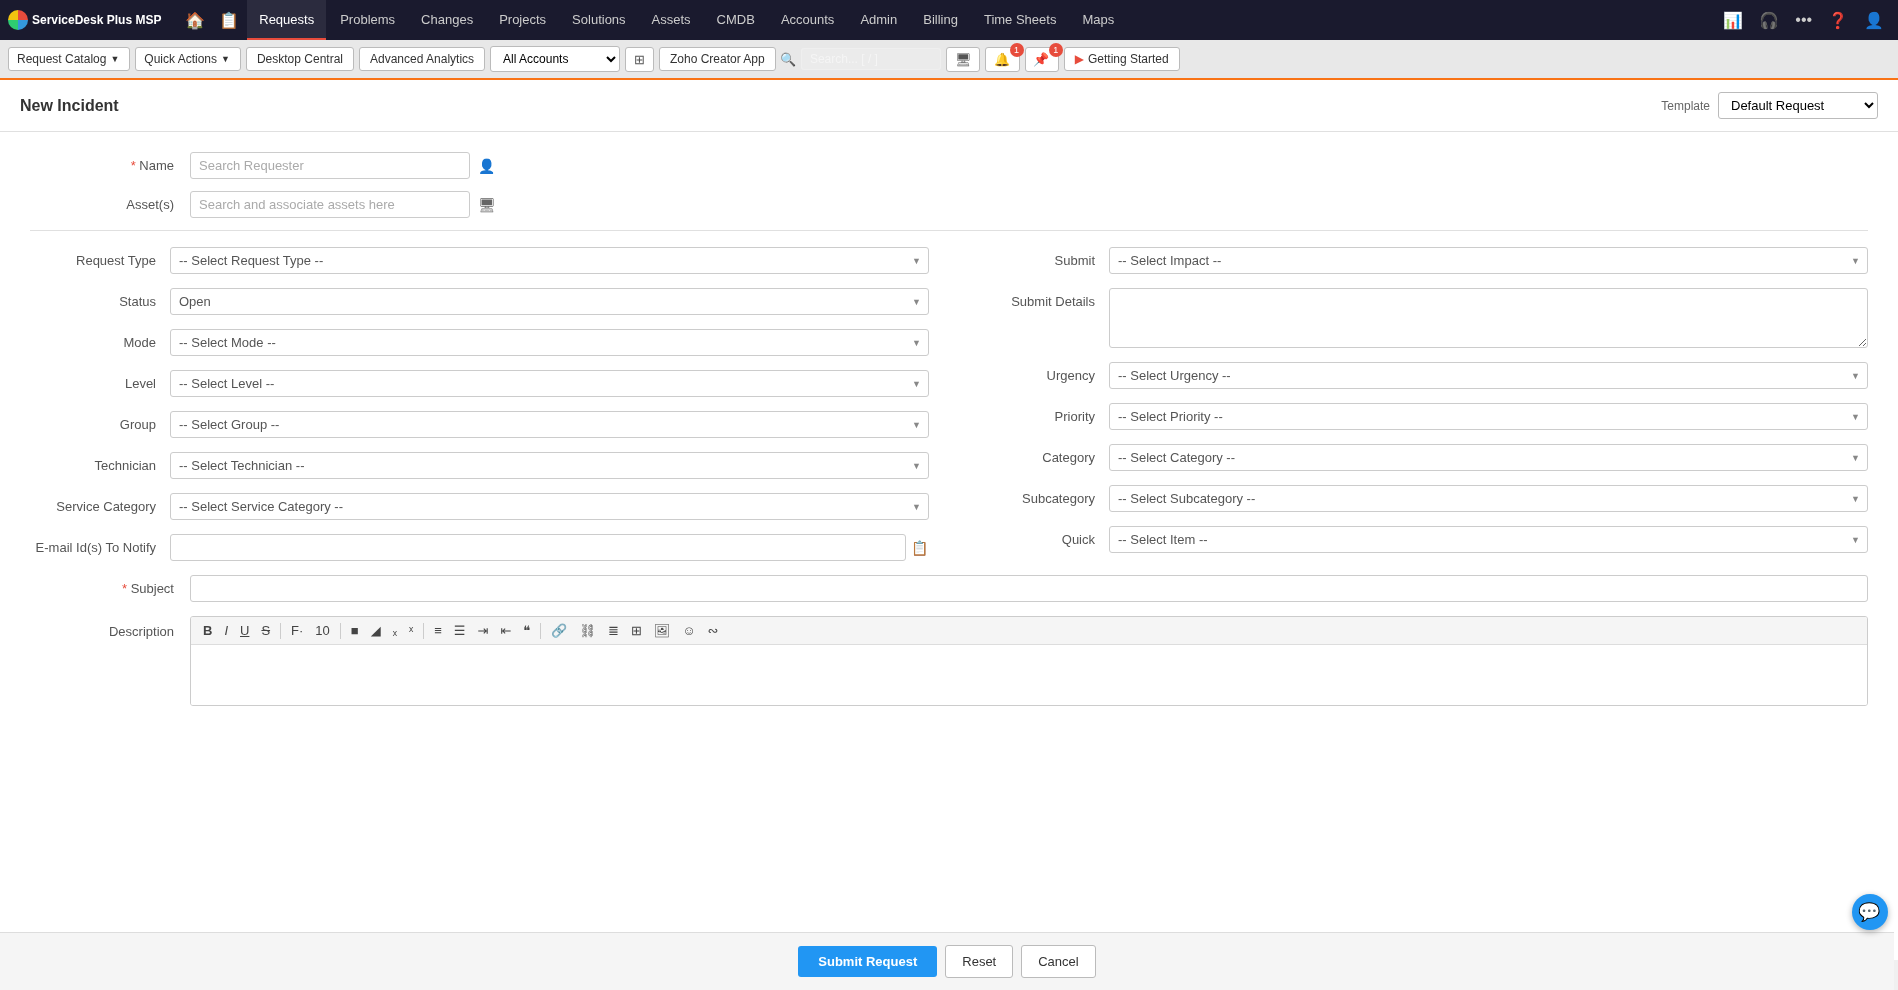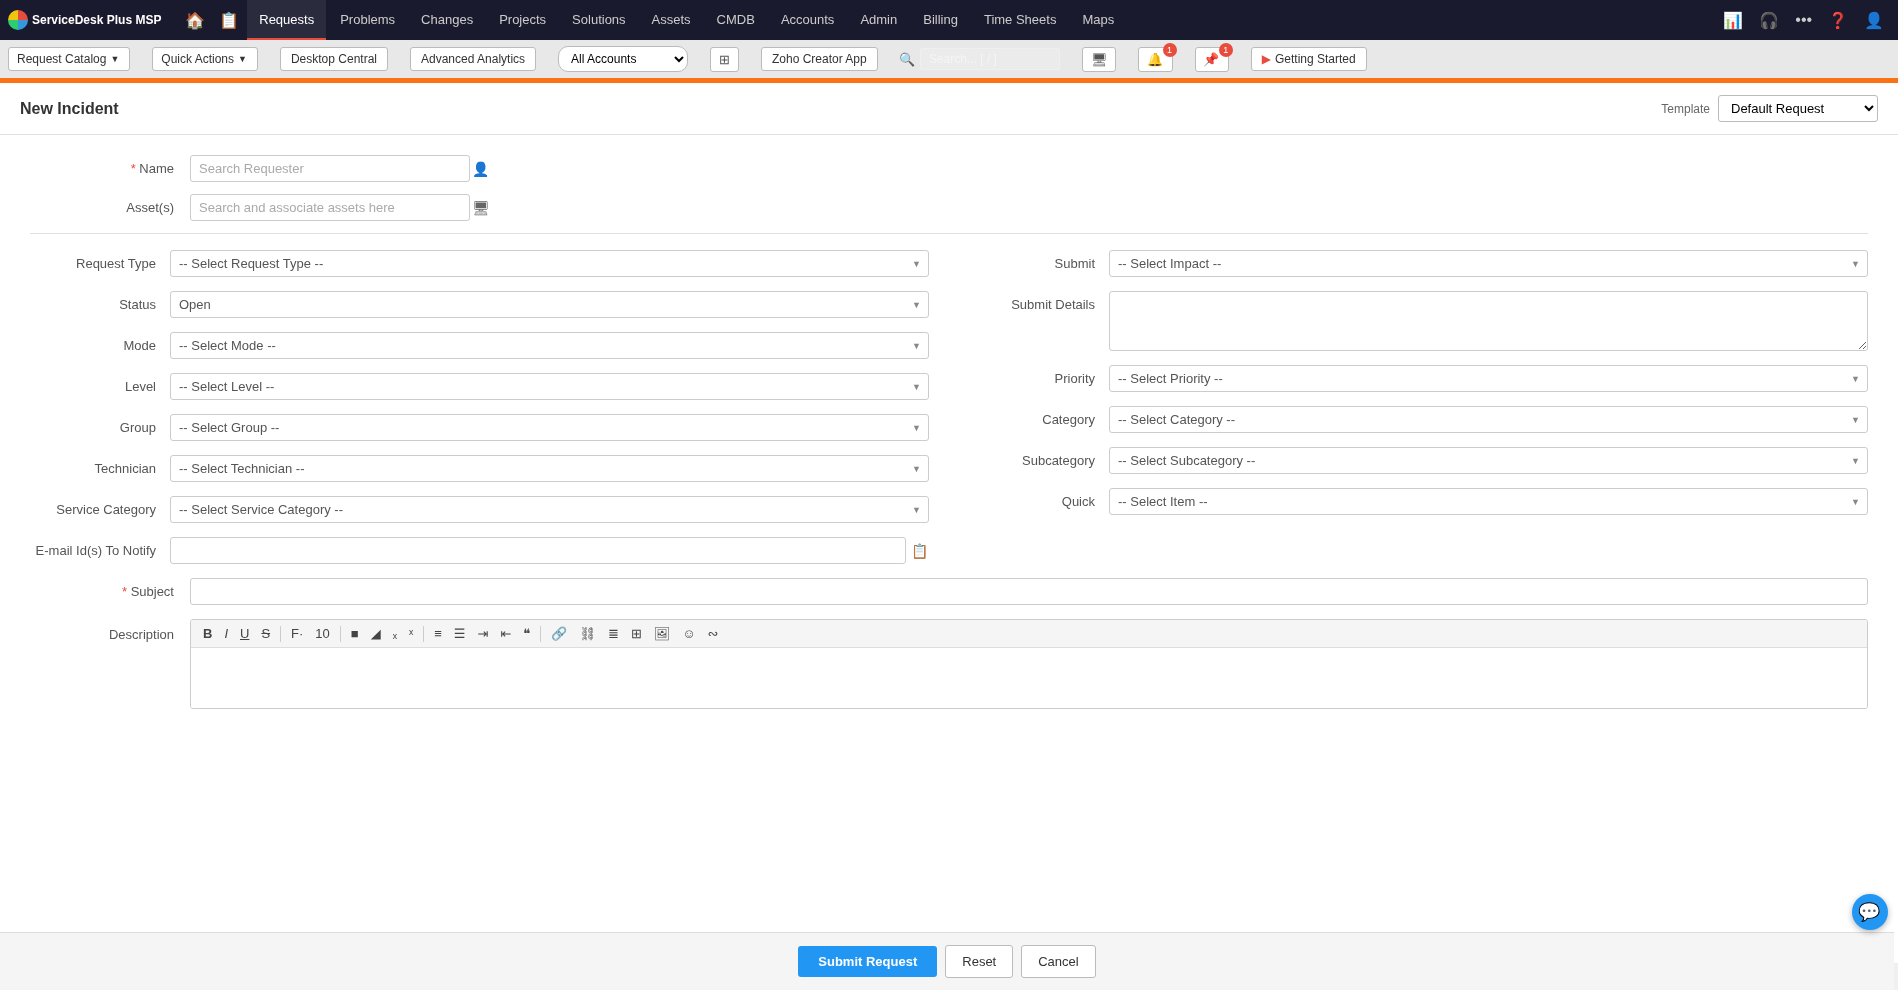--- a/index.html
+++ b/index.html
@@ -60,25 +60,25 @@
       color: white;
       padding: 3px 8px;
       font-size: 12px;
       width: 140px;
     }
     .search-box::placeholder { color: rgba(255,255,255,0.5); }
 
     
     .toolbar {
       background: #e8e8e8;
-      border-bottom: 5px solid #f97316;
+      border-bottom: 2px solid #f97316;
       display: flex;
       align-items: center;
       padding: 6px 8px;
-      gap: 22px;
+      gap: 5px;
       flex-wrap: wrap;
     }
     .toolbar-btn {
       background: white;
       border: 1px solid #bbb;
       border-radius: 3px;
       padding: 4px 10px;
       font-size: 12px;
       cursor: pointer;
       display: flex;
@@ -94,21 +94,21 @@
       font-size: 12px;
       cursor: pointer;
       display: flex;
       align-items: center;
       gap: 4px;
       color: #333;
     }
     .accounts-select {
       background: white;
       border: 1px solid #bbb;
-      border-radius: 10px;
+      border-radius: 3px;
       padding: 4px 8px;
       font-size: 12px;
       min-width: 130px;
     }
     .toolbar-icon-btn {
       background: white;
       border: 1px solid #bbb;
       border-radius: 3px;
       padding: 4px 8px;
       font-size: 13px;
@@ -198,20 +198,21 @@
       color: #555;
       flex-shrink: 0;
     }
     .form-label.required::before {
       content: '* ';
       color: #e74c3c;
     }
     .form-control-wrap {
       display: flex;
       align-items: center;
+      gap: 6px;
       flex: 1;
     }
     .form-input {
       border: 1px solid #ccc;
       border-radius: 3px;
       padding: 5px 8px;
       font-size: 13px;
       width: 280px;
       color: #999;
     }
@@ -656,20 +657,28 @@
               <option>-- Select Impact --</option>
             </select>
           </div>
         </div>
 
         <div class="field-row" style="align-items:flex-start;">
           <div class="field-label" style="padding-top:6px;">Submit Details</div>
           <textarea class="impact-textarea" style=""></textarea>
         </div>
 
+        <div class="field-row">
+          <div class="field-label">Urgency</div>
+          <div class="field-select-wrap">
+            <select class="field-select">
+              <option>-- Select Urgency --</option>
+            </select>
+          </div>
+        </div>
 
         <div class="field-row">
           <div class="field-label">Priority</div>
           <div class="field-select-wrap">
             <select class="field-select">
               <option>-- Select Priority --</option>
             </select>
           </div>
         </div>
 

